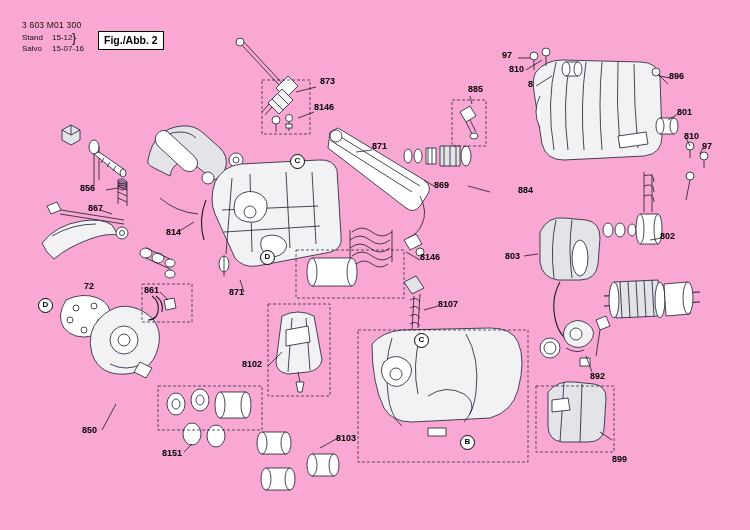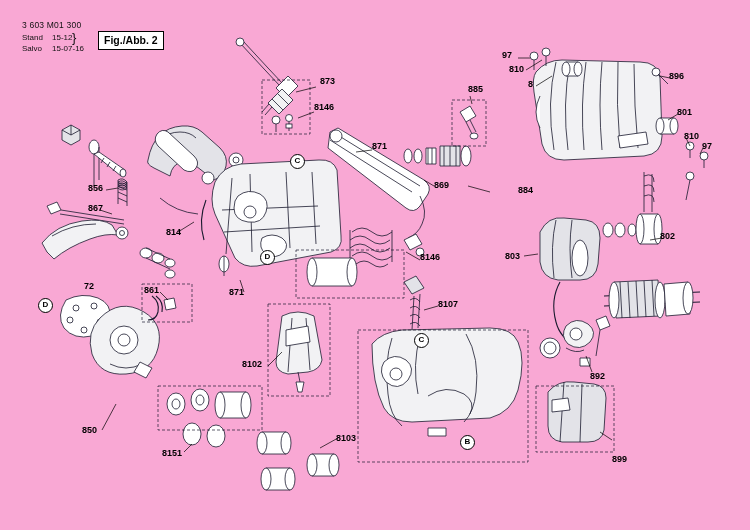--- a/index.html
+++ b/index.html
@@ -363,21 +363,21 @@
     <path class="leader" d="M703 148 L700 154"></path>
 
   </svg>
 
   <div class="lbl" style="left:320px; top:76px;">873</div>
   <div class="lbl" style="left:314px; top:102px;">8146</div>
   <div class="lbl" style="left:468px; top:84px;">885</div>
   <div class="lbl" style="left:372px; top:141px;">871</div>
   <div class="lbl" style="left:434px; top:180px;">869</div>
   <div class="lbl" style="left:490px; top:185px;margin-left:28px;">884</div>
-  <div class="lbl" style="left:88px;  top:183px;">856</div>
+  <div class="lbl" style="left:80px;  top:183px;">856</div>
   <div class="lbl" style="left:88px;  top:203px;">867</div>
   <div class="lbl" style="left:166px; top:227px;">814</div>
   <div class="lbl" style="left:229px; top:287px;">871</div>
   <div class="lbl" style="left:144px; top:285px;">861</div>
   <div class="lbl" style="left:84px;  top:281px;">72</div>
   <div class="lbl" style="left:420px; top:252px;">8146</div>
   <div class="lbl" style="left:438px; top:299px;">8107</div>
   <div class="lbl" style="left:242px; top:359px;">8102</div>
   <div class="lbl" style="left:82px;  top:425px;">850</div>
   <div class="lbl" style="left:162px; top:448px;">8151</div>

